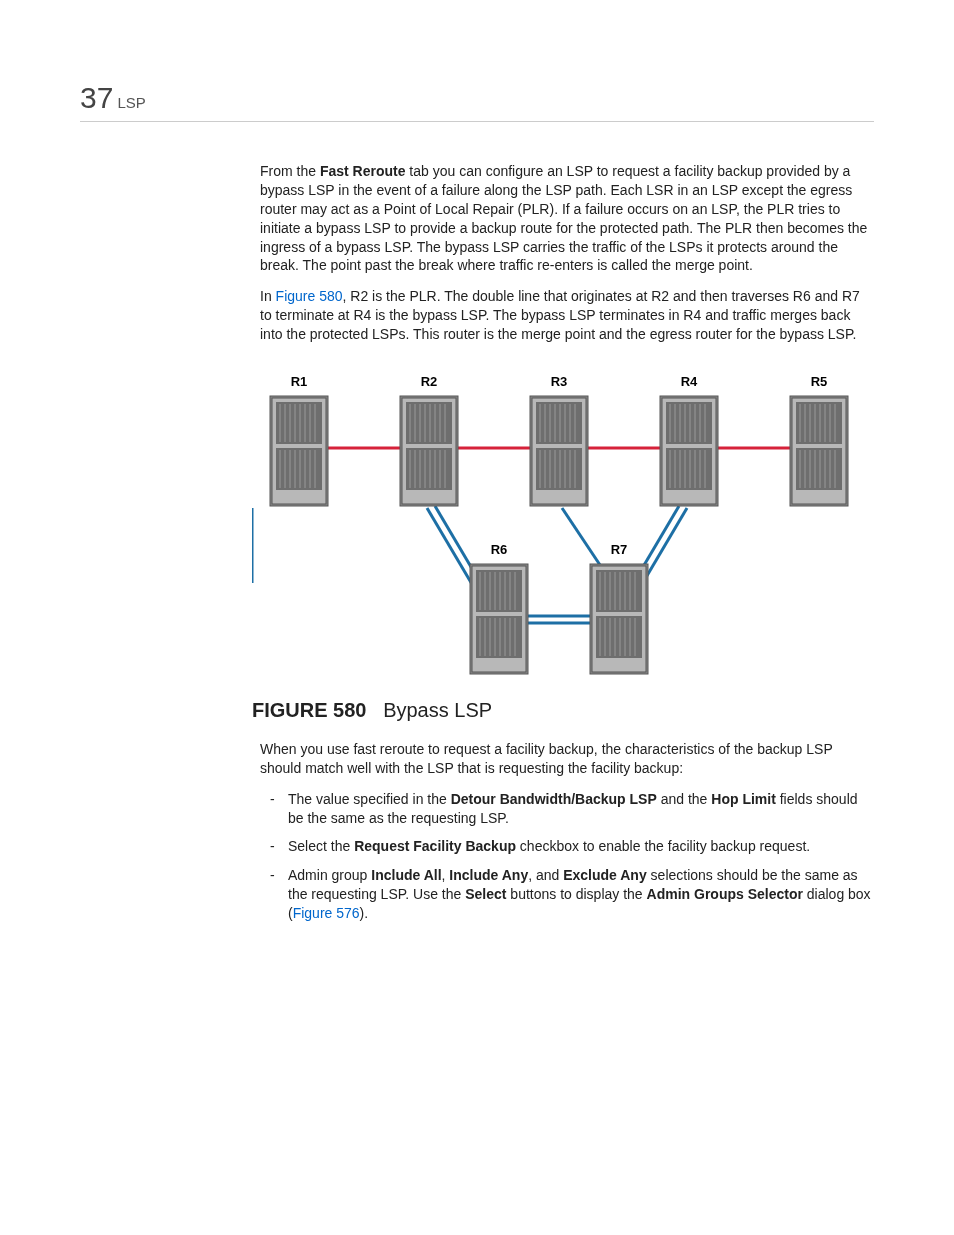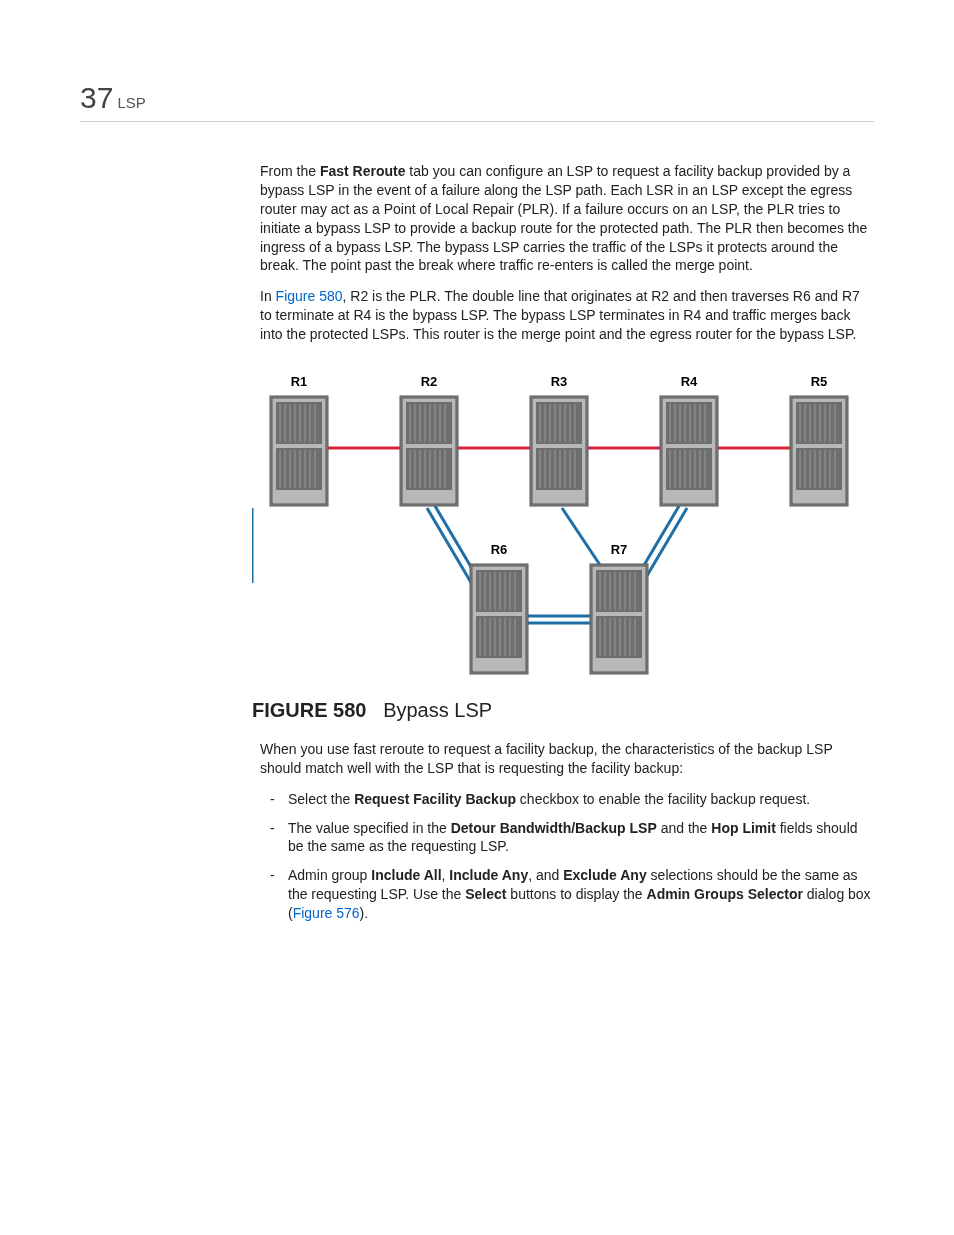--- a/index.html
+++ b/index.html
@@ -279,24 +279,24 @@
 
     <div class="caption">
       <span class="figlabel">FIGURE 580</span>
       &nbsp;&nbsp;<span>Bypass LSP</span>
     </div>
 
     <p>When you use fast reroute to request a facility backup, the characteristics of the backup LSP should match well with the LSP that is requesting the facility backup:</p>
 
     <ul class="dash">
       <li>
-        <span>Select the </span><span class="bold">Request Facility Backup</span><span> checkbox to enable the facility backup request.</span>
+        <span>The value specified in the </span><span class="bold">Detour Bandwidth/Backup LSP</span><span> and the </span><span class="bold">Hop Limit</span><span> fields should be the same as the requesting LSP.</span>
       </li>
       <li>
-        <span>The value specified in the </span><span class="bold">Detour Bandwidth/Backup LSP</span><span> and the </span><span class="bold">Hop Limit</span><span> fields should be the same as the requesting LSP.</span>
+        <span>Select the </span><span class="bold">Request Facility Backup</span><span> checkbox to enable the facility backup request.</span>
       </li>
       <li>
         <span>Admin group </span><span class="bold">Include All</span><span>, </span><span class="bold">Include Any</span><span>, and </span><span class="bold">Exclude Any</span><span> selections should be the same as the requesting LSP. Use the </span><span class="bold">Select</span><span> buttons to display the </span><span class="bold">Admin Groups Selector</span><span> dialog box (</span><span class="link">Figure 576</span><span>).</span>
       </li>
     </ul>
 
   </div>
 </div>
 
 </body></html>

